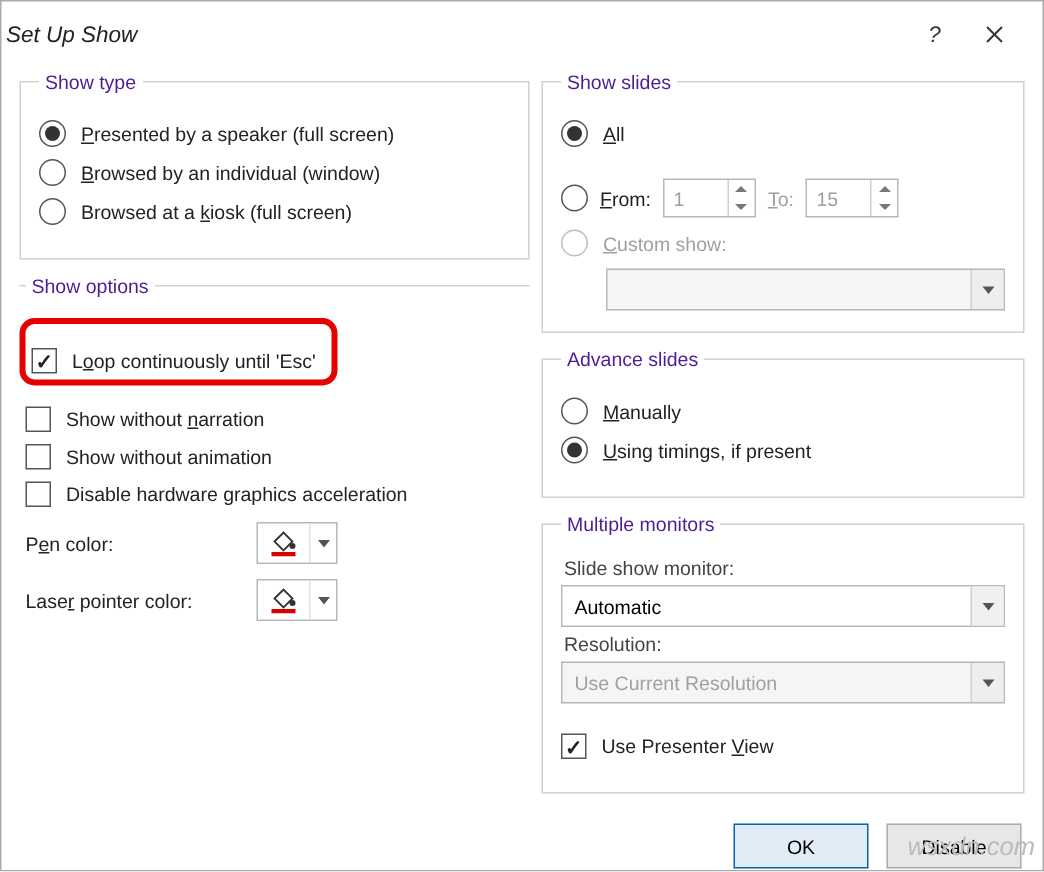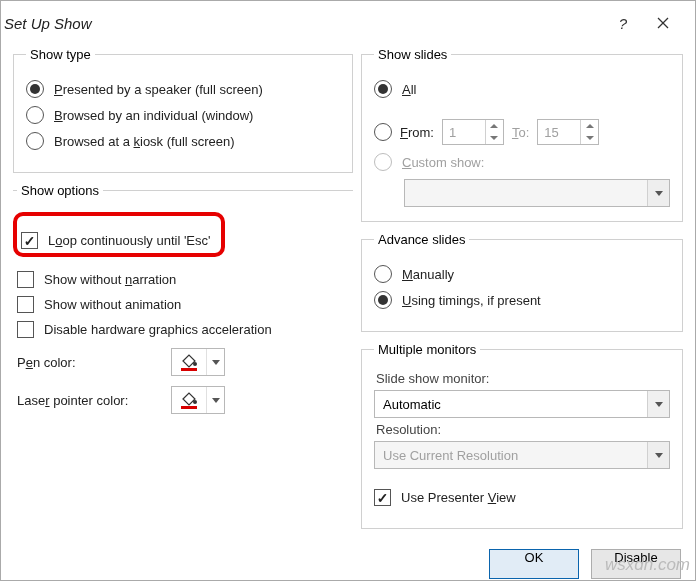--- a/index.html
+++ b/index.html
@@ -7,21 +7,21 @@
     .window { border: 1px solid #aaa; width: 696px; height: 581px; background: #fff; display: flex; flex-direction: column; }
     .titlebar { display: flex; align-items: center; padding: 8px 12px 10px 3px; font-style: italic; }
     .title { font-size: 15px; color: #222; }
     .titlebar-spacer { flex: 1; }
     .help-btn, .close-btn { width: 40px; height: 28px; display: flex; align-items: center; justify-content: center; color: #333; font-size: 15px; cursor: pointer; }
     .body { flex: 1; display: flex; padding: 0 12px 0 12px; gap: 8px; }
     .col { display: flex; flex-direction: column; }
     .col-left { width: 340px; }
     .col-right { flex: 1; }
     fieldset { border: 1px solid #d0d0d0; margin: 0 0 10px 0; padding: 10px 12px 14px 12px; }
-    legend { color: #000000; padding: 0 4px; font-size: 13px; }
+    legend { color: #4c1d95; padding: 0 4px; font-size: 13px; }
     .radio-row, .check-row { display: flex; align-items: center; margin: 8px 0; gap: 10px; }
     .radio { width: 18px; height: 18px; border: 1.5px solid #555; border-radius: 50%; display: inline-flex; align-items: center; justify-content: center; flex-shrink: 0; }
     .radio.checked::after { content: ""; width: 10px; height: 10px; background: #333; border-radius: 50%; }
     .radio.disabled { border-color: #bdbdbd; }
     .checkbox { width: 17px; height: 17px; border: 1.5px solid #555; display: inline-flex; align-items: center; justify-content: center; flex-shrink: 0; background: #fff; }
     .checkbox.checked::after { content: "✓"; font-size: 14px; line-height: 1; color: #222; font-weight: bold; }
     .lbl { color: #222; }
     .lbl .ul { text-decoration: underline; }
     .disabled-text { color: #a0a0a0; }
     .highlight-red { border: 4px solid #e60000; border-radius: 10px; padding: 16px 10px 4px 4px; display: inline-flex; align-items: center; gap: 10px; margin: 4px 0 6px -4px; }
@@ -36,21 +36,21 @@
     .spin-up, .spin-down { flex: 1; display: flex; align-items: center; justify-content: center; }
     .tri-up { width: 0; height: 0; border-left: 4px solid transparent; border-right: 4px solid transparent; border-bottom: 4px solid #777; }
     .tri-down { width: 0; height: 0; border-left: 4px solid transparent; border-right: 4px solid transparent; border-top: 4px solid #777; }
     .combo { display: flex; border: 1px solid #b8b8b8; height: 28px; align-items: center; }
     .combo.disabled { color: #a0a0a0; background: #f5f5f5; align-items: center; }
     .combo-val { flex: 1; padding: 0 8px; }
     .combo-btn { width: 22px; height: 100%; display: flex; align-items: center; justify-content: center; border-left: 1px solid #d0d0d0; background: #f0f0f0; }
     .combo.disabled .combo-btn { background: #eee; }
     .section-label { color: #444; margin: 4px 0 4px 2px; }
     .footer { display: flex; justify-content: flex-end; gap: 12px; padding: 10px 14px 14px 0; }
-    .btn { min-width: 90px; height: 30px; border: 1px solid #adadad; background: #e7e7e7; display: flex; justify-content: center; cursor: pointer; }
+    .btn { min-width: 90px; height: 30px; border: 1px solid #adadad; background: #e7e7e7; display: flex; align-items: center; justify-content: center; cursor: pointer; }
     .btn.primary { border: 1.5px solid #0a64ad; background: #e1ecf6; }
     .pen-row { display: flex; align-items: center; gap: 14px; margin: 10px 0 4px 0; }
     .pen-label { width: 140px; }
     .wmark { position: absolute; right: 6px; bottom: 6px; color: #bbb; font-size: 17px; font-style: italic; }
   </style>
 </head>
 <body>
 
 <div class="window">
   <div class="titlebar">

